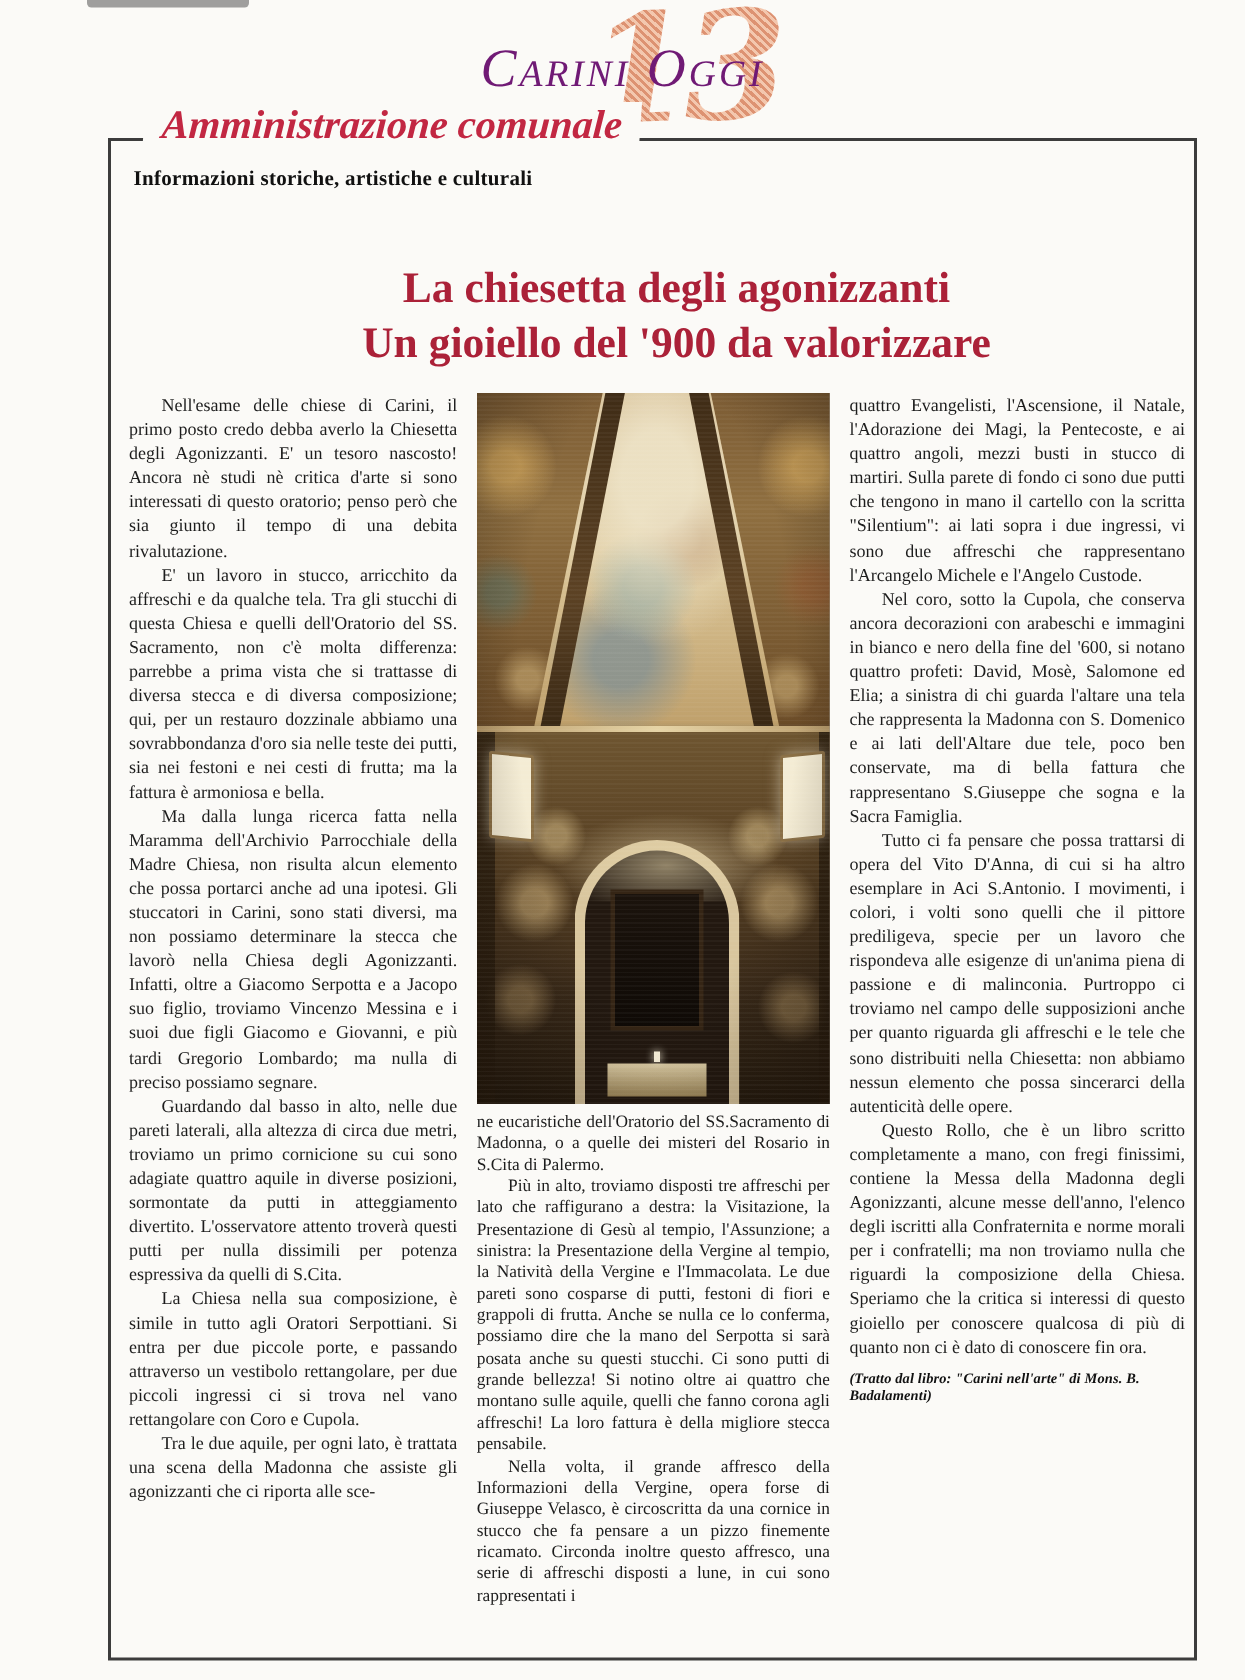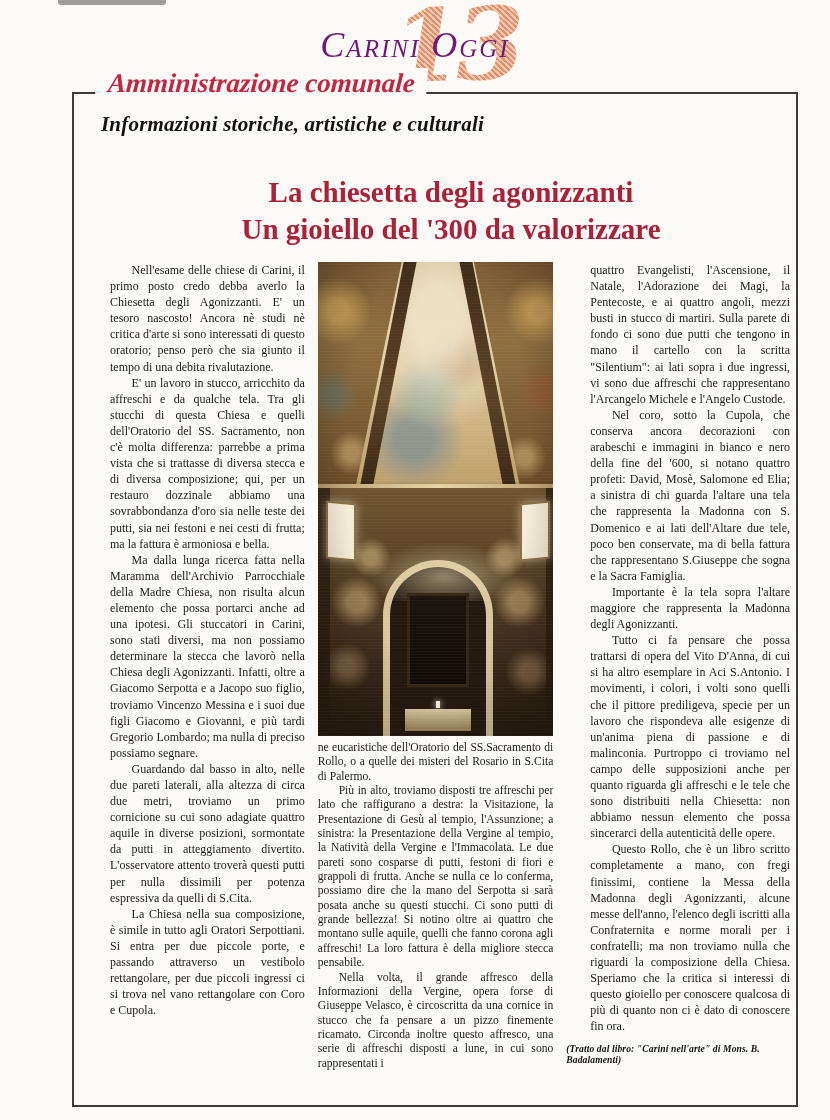--- a/index.html
+++ b/index.html
@@ -15,33 +15,33 @@
       -webkit-background-clip:text;background-clip:text;color:transparent;
       transform:rotate(-2deg);z-index:1;}
   .masthead-title{position:absolute;left:0;top:24px;width:100%;text-align:center;z-index:2;
       font-family:"Liberation Serif",serif;font-style:italic;font-variant:small-caps;
       font-size:36px;letter-spacing:2px;color:#701a75;}
   
   .frame{position:absolute;left:72px;top:92px;width:722px;height:1011px;border:2px solid #3c3c3c;}
   .section-label{position:absolute;left:96px;top:68px;z-index:3;padding:0 12px;background:#fbfaf7;
       font-family:"Liberation Serif",serif;font-style:italic;font-weight:bold;font-size:27px;
       color:var(--section_red,#c22742);transform:skewX(-4deg);}
-  .kicker{position:absolute;left:101px;top:112px;z-index:3;
-      font-weight:bold;font-size:21px;letter-spacing:.2px;color:#111;font-style:italic;}
+  .kicker{position:absolute;left:89px;top:112px;z-index:3;
+      font-weight:bold;font-size:14px;letter-spacing:.2px;color:#111;}
   .headline{position:absolute;left:74px;top:158px;width:722px;margin:16px;text-align:center;z-index:2;
       font-weight:bold;font-size:29px;line-height:37px;color:var(--headline_red,#ab2138);}
   .headline-line{display:block;}
   
   .columns{position:absolute;left:86px;top:262px;width:704px;height:840px;display:flex;gap:13px;overflow:hidden;}
   .col{overflow:hidden;}
   .col-left{width:223px;}
   .col-mid{width:240px;}
   .col-right{width:228px;}
   .paras p{margin:0;text-align:justify;text-indent:1.8em;hyphens:auto;-webkit-hyphens:auto;}
-  .col-left .paras p, .col-right .paras p{font-size:12px;line-height:16.1px;margin-left:24px;}
+  .col-left .paras p, .col-right .paras p{font-size:12px;line-height:16.1px;}
   .paras-mid p{font-size:11.6px;line-height:14.35px;}
   .paras-cont p:first-child{text-indent:0;}
   .credit{margin-top:8px;font-style:italic;font-weight:bold;font-size:9.6px;letter-spacing:.1px;color:#111;}
   
   .photo{position:relative;width:240px;height:474px;margin-bottom:5px;background:#3a2a18;overflow:hidden;}
   .ph-ceiling{position:absolute;left:0;top:0;width:100%;height:222px;
       background:
         radial-gradient(circle at 8% 22%,rgba(214,170,94,.8) 0 10px,transparent 34px),
         radial-gradient(circle at 92% 22%,rgba(214,170,94,.8) 0 10px,transparent 34px),
         radial-gradient(circle at 6% 60%,rgba(90,120,110,.5) 0 8px,transparent 26px),
@@ -108,32 +108,33 @@
   </div>
 
   <div class="frame"></div>
 
   <div class="section-label">Amministrazione comunale</div>
 
   <div class="kicker">Informazioni storiche, artistiche e culturali</div>
 
   <h1 class="headline">
     <span class="headline-line">La chiesetta degli agonizzanti</span>
-    <span class="headline-line">Un gioiello del '300 da valorizzare</span>
+    <span class="headline-line">Un gioiello del '900 da valorizzare</span>
   </h1>
 
   <div class="columns">
 
     <div class="col col-left">
       <div class="paras">
           <p>Nell'esame delle chiese di Carini, il primo posto credo debba averlo la Chiesetta degli Agonizzanti. E' un tesoro nascosto! Ancora nè studi nè critica d'arte si sono interessati di questo oratorio; penso però che sia giunto il tempo di una debita rivalutazione.</p>
           <p>E' un lavoro in stucco, arricchito da affreschi e da qualche tela. Tra gli stucchi di questa Chiesa e quelli dell'Oratorio del SS. Sacramento, non c'è molta differenza: parrebbe a prima vista che si trattasse di diversa stecca e di diversa composizione; qui, per un restauro dozzinale abbiamo una sovrabbondanza d'oro sia nelle teste dei putti, sia nei festoni e nei cesti di frutta; ma la fattura è armoniosa e bella.</p>
           <p>Ma dalla lunga ricerca fatta nella Maramma dell'Archivio Parrocchiale della Madre Chiesa, non risulta alcun elemento che possa portarci anche ad una ipotesi. Gli stuccatori in Carini, sono stati diversi, ma non possiamo determinare la stecca che lavorò nella Chiesa degli Agonizzanti. Infatti, oltre a Giacomo Serpotta e a Jacopo suo figlio, troviamo Vincenzo Messina e i suoi due figli Giacomo e Giovanni, e più tardi Gregorio Lombardo; ma nulla di preciso possiamo segnare.</p>
           <p>Guardando dal basso in alto, nelle due pareti laterali, alla altezza di circa due metri, troviamo un primo cornicione su cui sono adagiate quattro aquile in diverse posizioni, sormontate da putti in atteggiamento divertito. L'osservatore attento troverà questi putti per nulla dissimili per potenza espressiva da quelli di S.Cita.</p>
           <p>La Chiesa nella sua composizione, è simile in tutto agli Oratori Serpottiani. Si entra per due piccole porte, e passando attraverso un vestibolo rettangolare, per due piccoli ingressi ci si trova nel vano rettangolare con Coro e Cupola.</p>
+          <p>Tra le due aquile, per ogni lato, è trattata una scena della Madonna che assiste gli agonizzanti che ci riporta alle sce-</p>
         </div>
     </div>
 
     <div class="col col-mid">
       <div class="photo">
         <div class="ph-ceiling">
           <div class="ph-vault"></div>
           <div class="ph-rib ph-rib-l"></div>
           <div class="ph-rib ph-rib-r"></div>
         </div>
@@ -142,31 +143,30 @@
           <div class="ph-window ph-window-l"></div>
           <div class="ph-window ph-window-r"></div>
           <div class="ph-arch">
             <div class="ph-painting"></div>
             <div class="ph-altar"></div>
           </div>
         </div>
         <div class="ph-grain"></div>
       </div>
       <div class="paras paras-cont paras-mid">
-          <p>ne eucaristiche dell'Oratorio del SS.Sacramento di Rollo, o a quelle dei misteri del Rosario in S.Cita di Palermo.</p>
+          <p>ne eucaristiche dell'Oratorio del SS.Sacramento di Madonna, o a quelle dei misteri del Rosario in S.Cita di Palermo.</p>
           <p>Più in alto, troviamo disposti tre affreschi per lato che raffigurano a destra: la Visitazione, la Presentazione di Gesù al tempio, l'Assunzione; a sinistra: la Presentazione della Vergine al tempio, la Natività della Vergine e l'Immacolata. Le due pareti sono cosparse di putti, festoni di fiori e grappoli di frutta. Anche se nulla ce lo conferma, possiamo dire che la mano del Serpotta si sarà posata anche su questi stucchi. Ci sono putti di grande bellezza! Si notino oltre ai quattro che montano sulle aquile, quelli che fanno corona agli affreschi! La loro fattura è della migliore stecca pensabile.</p>
           <p>Nella volta, il grande affresco della Informazioni della Vergine, opera forse di Giuseppe Velasco, è circoscritta da una cornice in stucco che fa pensare a un pizzo finemente ricamato. Circonda inoltre questo affresco, una serie di affreschi disposti a lune, in cui sono rappresentati i</p>
         </div>
     </div>
 
     <div class="col col-right">
       <div class="paras paras-cont">
           <p>quattro Evangelisti, l'Ascensione, il Natale, l'Adorazione dei Magi, la Pentecoste, e ai quattro angoli, mezzi busti in stucco di martiri. Sulla parete di fondo ci sono due putti che tengono in mano il cartello con la scritta "Silentium": ai lati sopra i due ingressi, vi sono due affreschi che rappresentano l'Arcangelo Michele e l'Angelo Custode.</p>
           <p>Nel coro, sotto la Cupola, che conserva ancora decorazioni con arabeschi e immagini in bianco e nero della fine del '600, si notano quattro profeti: David, Mosè, Salomone ed Elia; a sinistra di chi guarda l'altare una tela che rappresenta la Madonna con S. Domenico e ai lati dell'Altare due tele, poco ben conservate, ma di bella fattura che rappresentano S.Giuseppe che sogna e la Sacra Famiglia.</p>
-          <p>Importante è la tela sopra l'altare maggiore che rappresenta la Madonna degli Agonizzanti.</p>
           <p>Tutto ci fa pensare che possa trattarsi di opera del Vito D'Anna, di cui si ha altro esemplare in Aci S.Antonio. I movimenti, i colori, i volti sono quelli che il pittore prediligeva, specie per un lavoro che rispondeva alle esigenze di un'anima piena di passione e di malinconia. Purtroppo ci troviamo nel campo delle supposizioni anche per quanto riguarda gli affreschi e le tele che sono distribuiti nella Chiesetta: non abbiamo nessun elemento che possa sincerarci della autenticità delle opere.</p>
           <p>Questo Rollo, che è un libro scritto completamente a mano, con fregi finissimi, contiene la Messa della Madonna degli Agonizzanti, alcune messe dell'anno, l'elenco degli iscritti alla Confraternita e norme morali per i confratelli; ma non troviamo nulla che riguardi la composizione della Chiesa. Speriamo che la critica si interessi di questo gioiello per conoscere qualcosa di più di quanto non ci è dato di conoscere fin ora.</p>
         </div>
       <div class="credit">(Tratto dal libro: "Carini nell'arte" di Mons. B. Badalamenti)</div>
     </div>
 
   </div>
 </div>
 
 </body></html>

